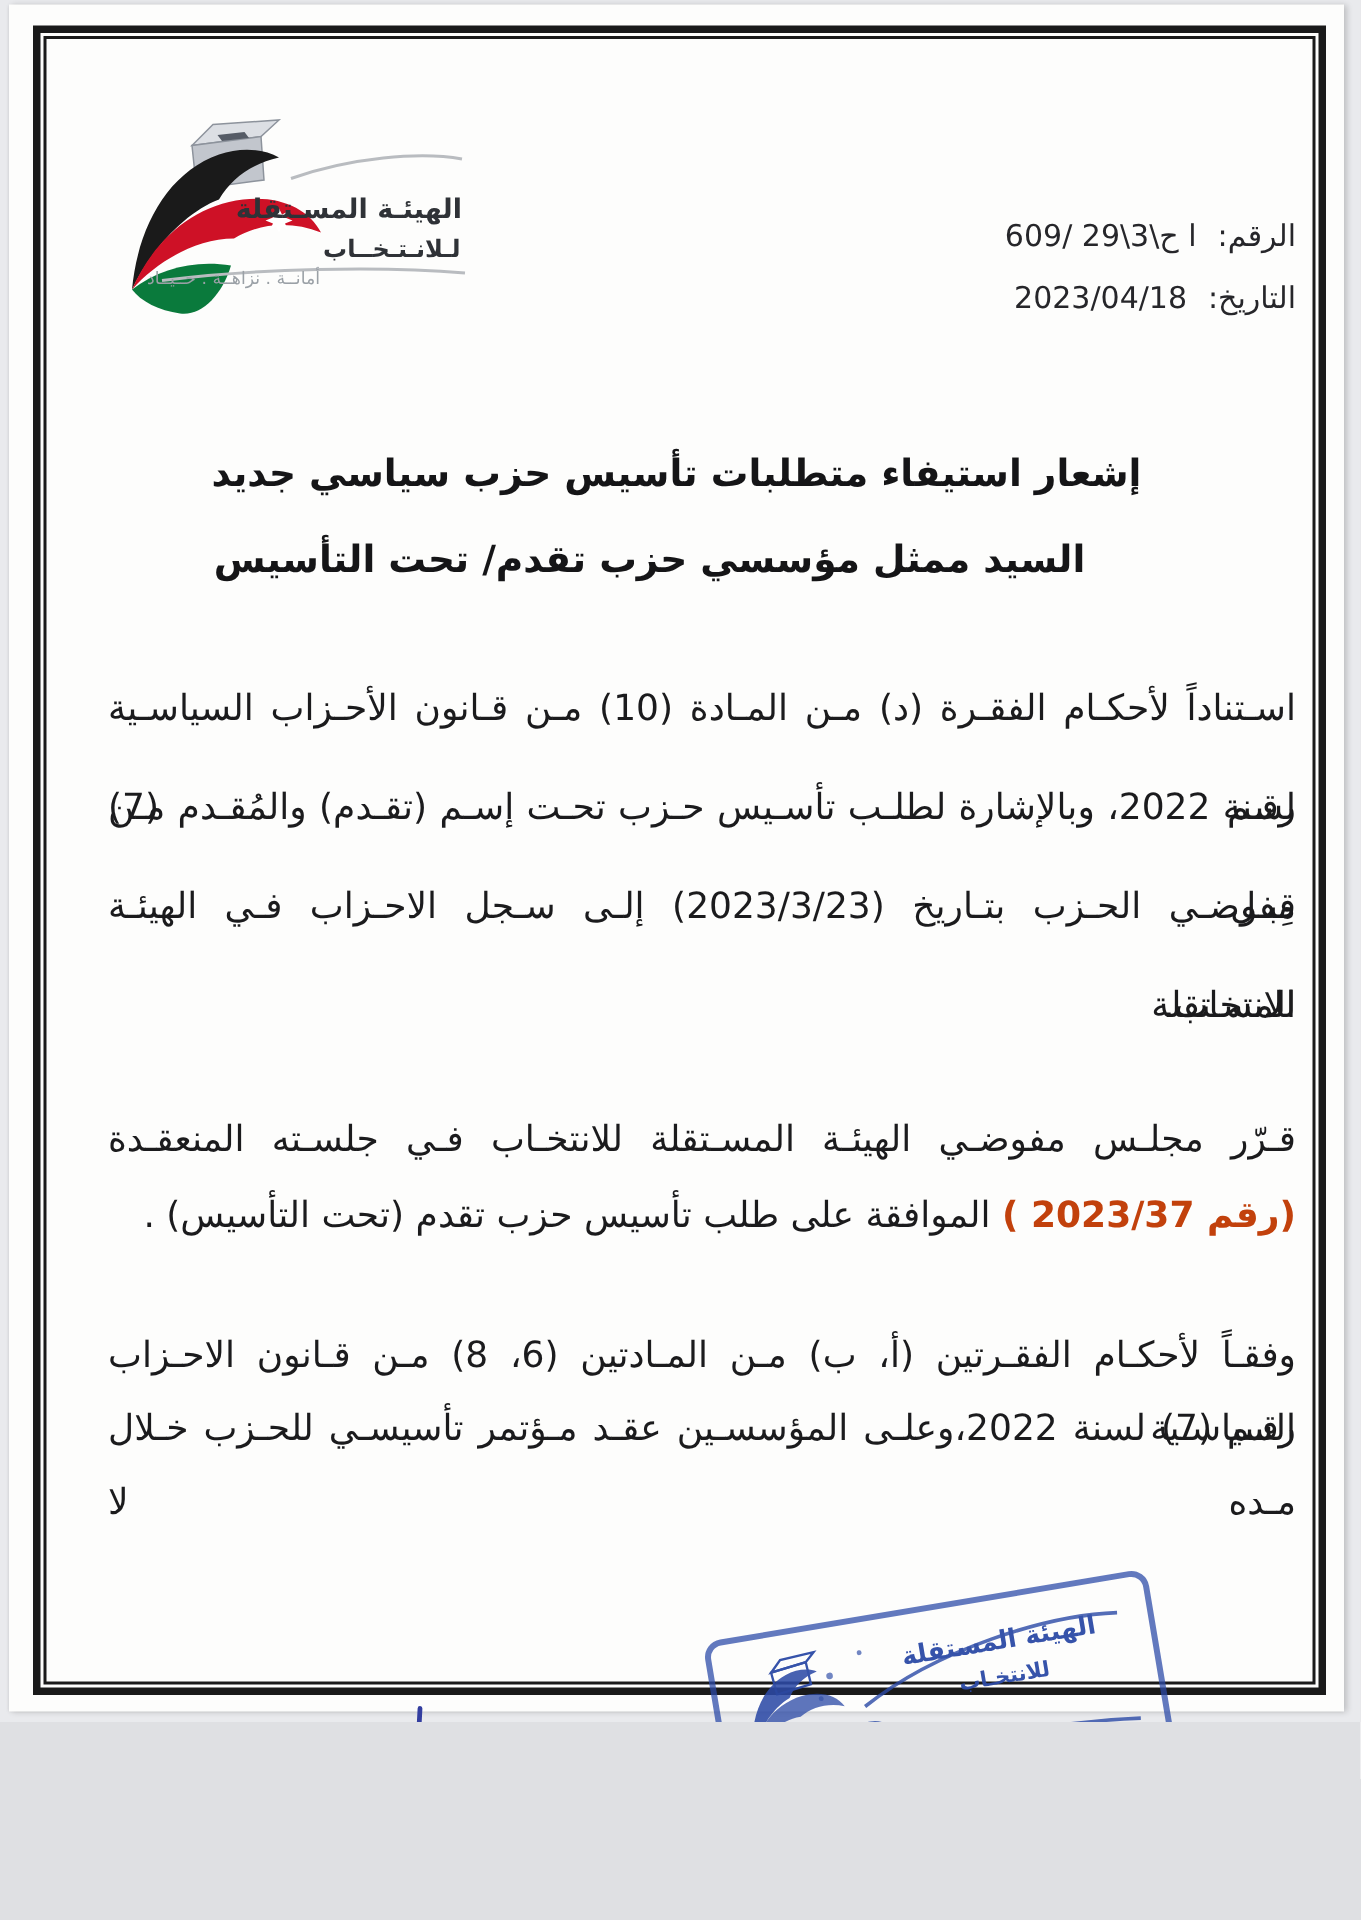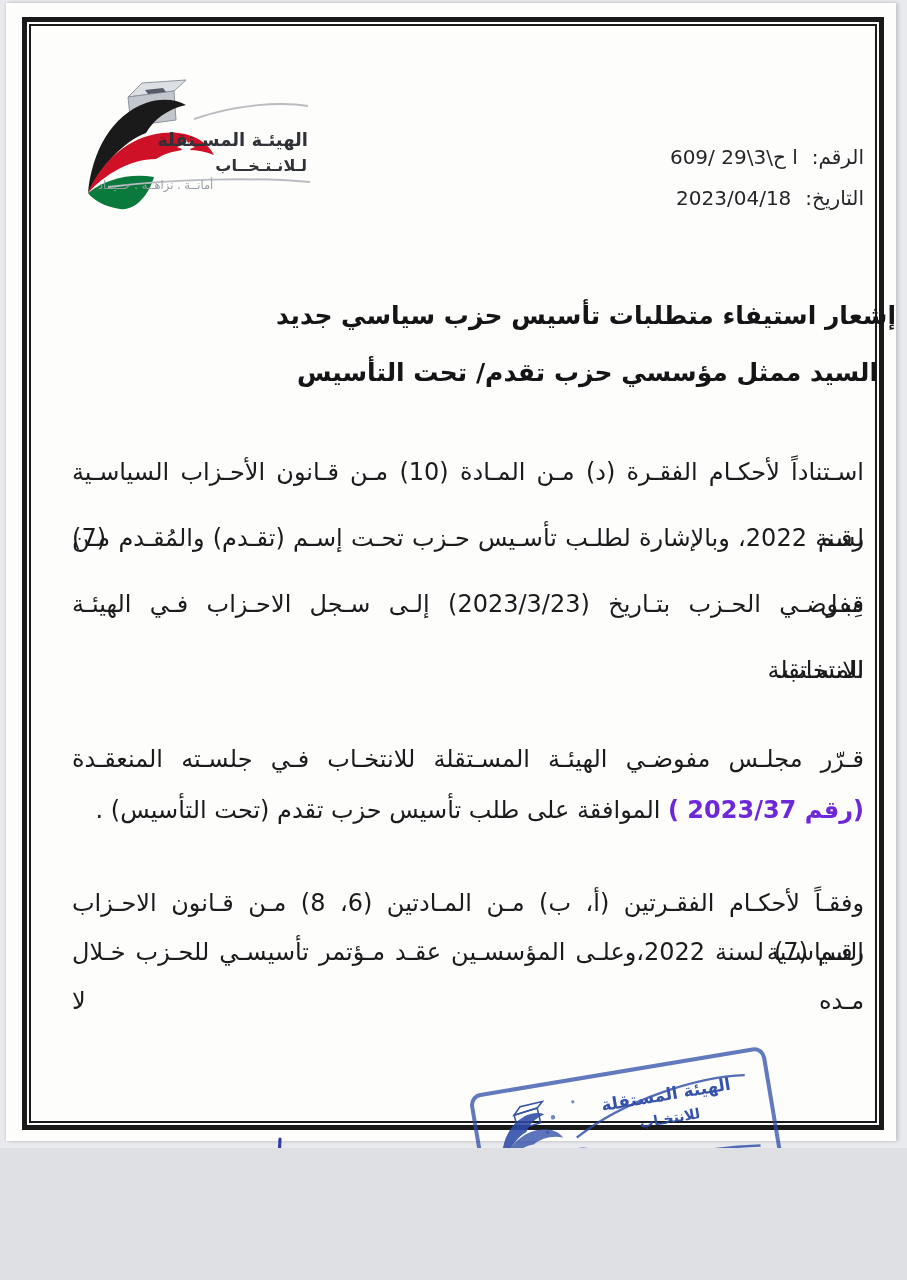--- a/index.html
+++ b/index.html
@@ -17,32 +17,32 @@
   .lw .l1{font-size:18px;font-weight:bold;letter-spacing:.5px;}
   .lw .l2{font-size:16px;font-weight:bold;letter-spacing:2px;margin-right:1px;padding-left:38px;}
   .ltag{position:absolute;left:16px;top:103px;font-size:11.5px;color:#9aa0a6;letter-spacing:.5px;}
 
   
   .refblock{position:absolute;right:32px;top:142px;text-align:right;color:#26262a;font-size:20px;}
   .refrow{margin-bottom:17px;}
   .refrow .lab{margin-left:14px;margin-top:48px;}
 
   
-  .title{position:absolute;left:0;right:0;top:284px;text-align:right;font-weight:bold;
+  .title{position:absolute;left:0;right:0;top:284px;text-align:center;font-weight:bold;
          color:#151517;font-size:25px;line-height:57px;}
   .title .t2{position:relative;right:18px;}
 
   
   .para{position:absolute;left:66px;right:32px;color:#1b1b1d;font-size:24px;}
   .para .bl{text-align:justify;text-align-last:justify;}
   .para .last{text-align:right;text-align-last:right;}
   #p1{top:436px;} #p1 div{height:66px;line-height:66px;}
   #p2{top:731px;} #p2 div{height:51px;line-height:51px;}
   #p3{top:876px;} #p3 div{height:49px;line-height:49px;}
-  .bold{font-weight:bold;color:#6d28d9;}
+  .bold{font-weight:bold;color:#c2410c;}
   .indent-r{padding-right:128px;}
 
   
   .sigblock{position:absolute;left:70px;top:1072px;width:272px;text-align:center;
             font-weight:bold;color:#18181a;font-size:24px;line-height:38px;}
   .sigsvg{position:absolute;left:78px;top:1128px;}
   .datesvg{position:absolute;left:60px;top:1190px;}
 
   
   .stamp{position:absolute;left:475px;top:1066px;width:292px;height:172px;

